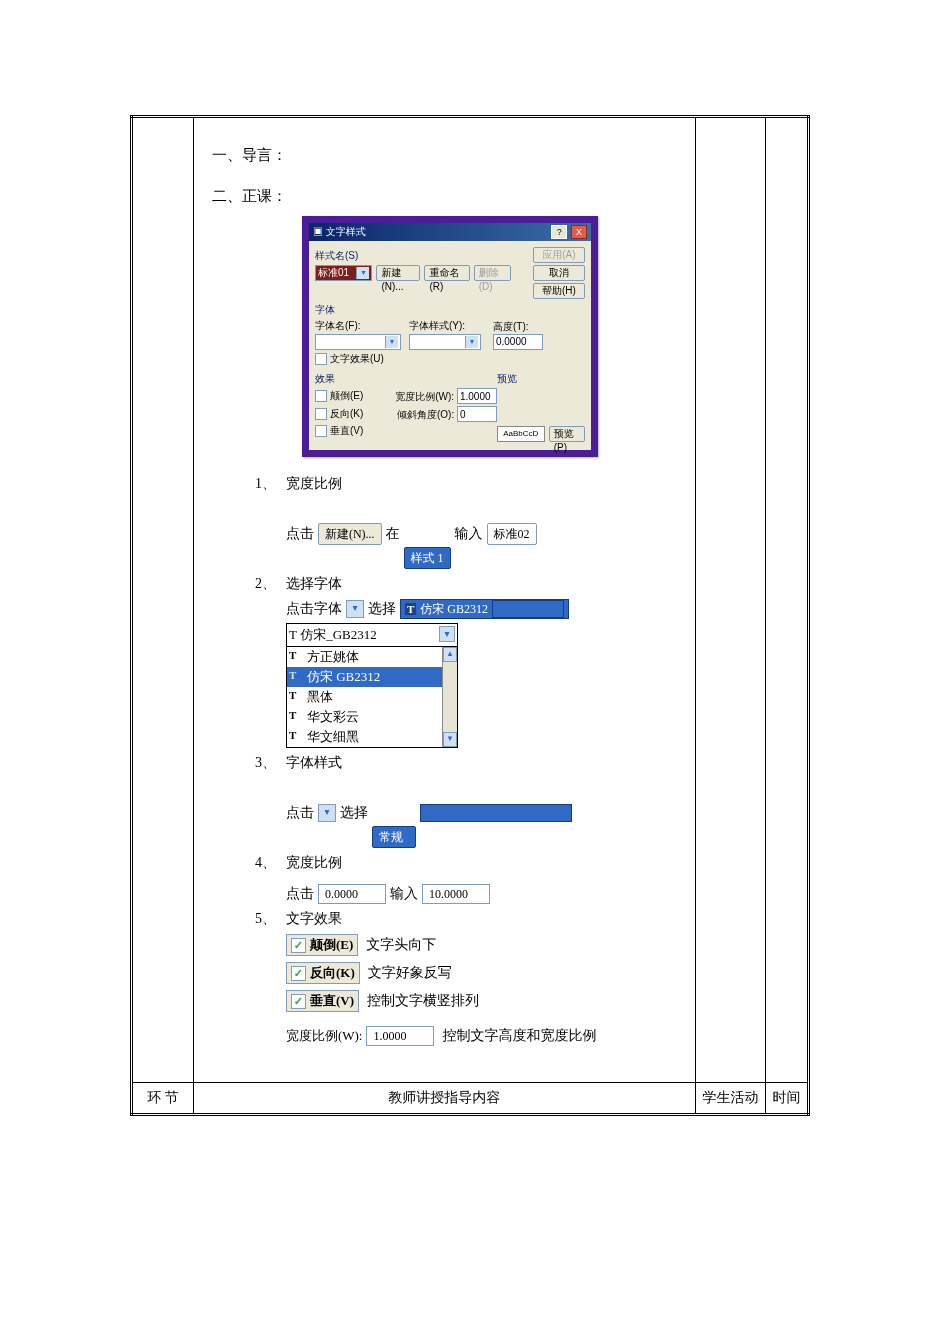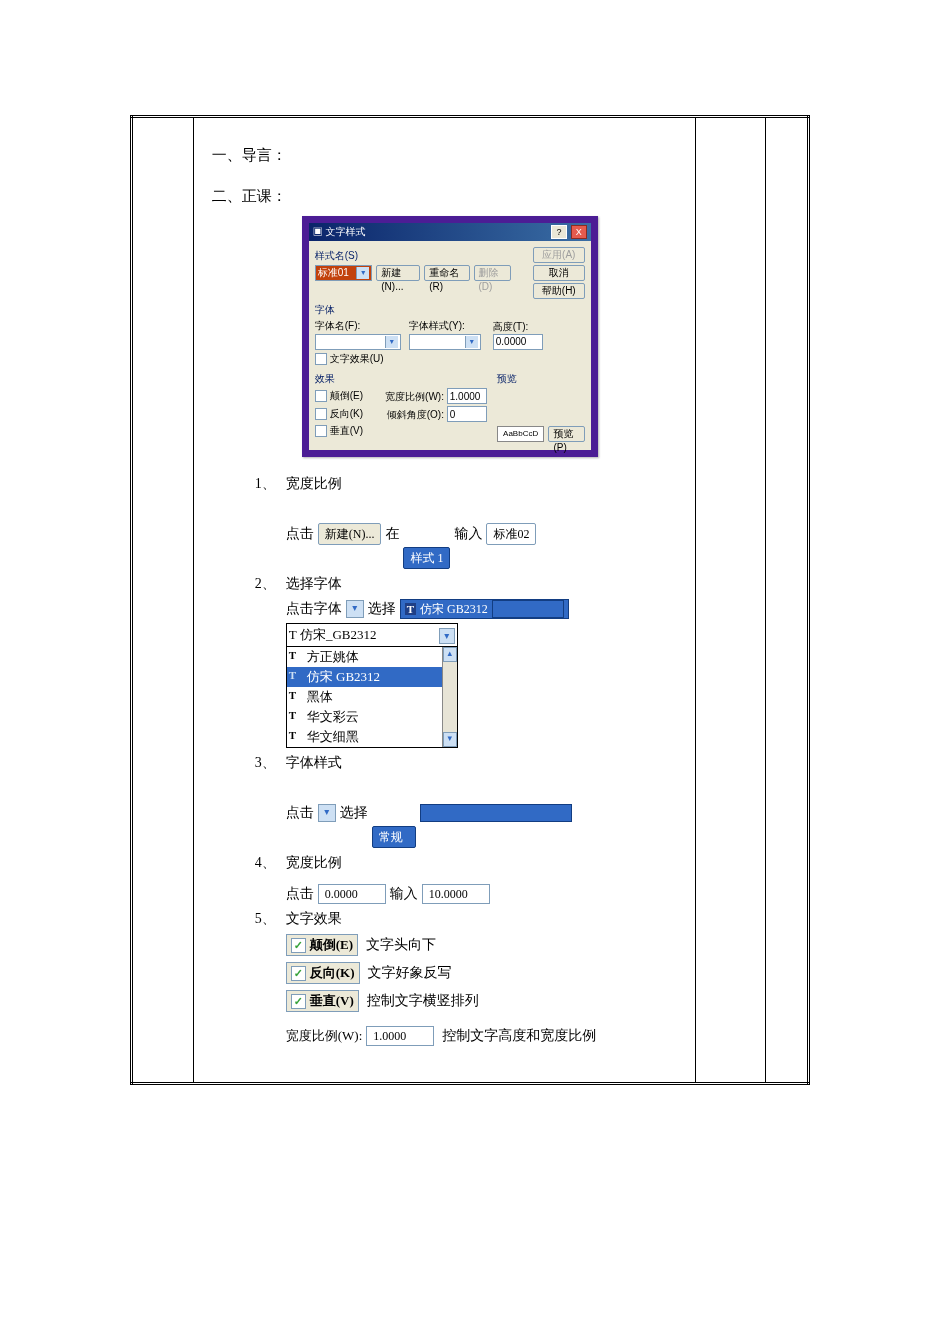--- a/index.html
+++ b/index.html
@@ -94,21 +94,21 @@
   .combo, .txtbox {
     background:#fff; border:1px solid #7f9db9; height:14px;
     font-size:10px; padding:0 2px; display:inline-flex; align-items:center;
   }
   .combo { position:relative; }
   .combo .cbtn {
     width:12px; height:12px; background:#cde0f4;
     border-left:1px solid #7f9db9; text-align:center; line-height:12px;
     color:#316ac5; font-size:8px; margin-left:auto;
   }
-  .combo.sel { background:#c2410c; color:#fff;align-items:center; }
+  .combo.sel { background:#7f1d1d; color:#fff;align-items:center; }
   .btn {
     background:#ece9d8; border:1px solid #7f9db9; padding:0 4px;
     height:14px; line-height:14px; font-size:10px; display:inline-block;
     border-radius:2px;
   }
   .btn.dis { color:#9e9e9e; }
   .ck { display:inline-flex; align-items:center; gap:3px; font-size:10px; }
   .ck .box { width:10px; height:10px; border:1px solid #7f9db9; background:#fff; display:inline-block; }
   .preview-box {
     border:1px solid #888; background:#fff; width:58px; height:14px;
@@ -135,21 +135,21 @@
     background:#cde0f4; border:1px solid #7f9db9;
     text-align:center; line-height:14px; color:#316ac5; font-size:10px;
   }
 
   
   .fontlist {
     width:170px; border:1px solid #000; background:#fff; font-size:13px;
     margin-top:4px;
   }
   .fontlist .top {
-    display:flex; align-items:flex-end; justify-content:space-between;
+    display:flex; align-items:flex-start; justify-content:space-between;
     padding:2px 2px; border-bottom:1px solid #000;
   }
   .fontlist .opts { position:relative; padding:0; }
   .fontlist .opt { padding:1px 4px 1px 20px; position:relative; }
   .fontlist .opt .tt {
     position:absolute; left:2px; top:2px; font-family:"Times New Roman",serif;
     font-size:11px; font-weight:bold;
   }
   .fontlist .opt.sel-blue { background:#316ac5; color:#fff; }
   .fontlist .scroll {
@@ -257,21 +257,21 @@
                   <span class="txtbox" style="width:44px">0.0000</span>
                 </div>
               </div>
               <div class="dlg-row">
                   <span class="ck">
                     <span class="box"></span>
                     <span>文字效果(U)</span>
                   </span>
                 </div>
 
-              <div style="display:flex; gap:10px;">
+              <div style="display:flex; ">
                 <div style="flex:1">
                   <div class="grp-lbl">效果</div>
                   <div class="dlg-row" style="justify-content:space-between">
                     <span class="ck">
                         <span class="box"></span>
                         <span>颠倒(E)</span>
                       </span>
                     <span><span>宽度比例(W):</span> <span class="txtbox" style="width:34px">1.0000</span></span>
                   </div>
                   <div class="dlg-row" style="justify-content:space-between">
@@ -414,15 +414,21 @@
               </div>
             </div>
 
           </div>
         </td>
 
         <td class="col-act"></td>
         <td class="col-time"></td>
       </tr>
 
+      <tr class="label-row">
+        <td>环 节</td>
+        <td>教师讲授指导内容</td>
+        <td>学生活动</td>
+        <td>时间</td>
+      </tr>
     </tbody>
   </table>
 </div>
 
 </body></html>

